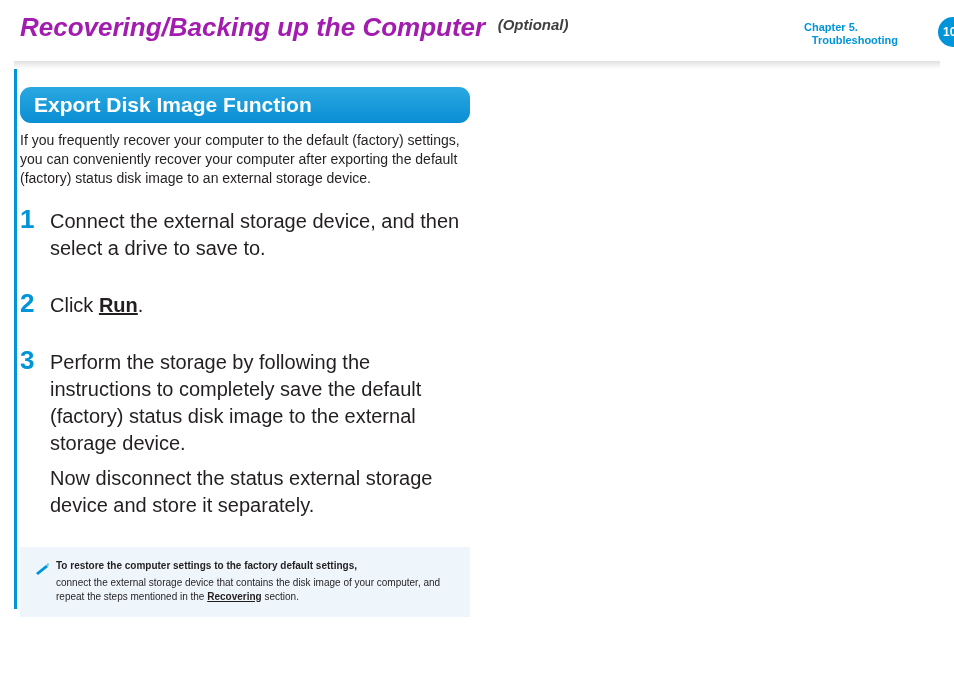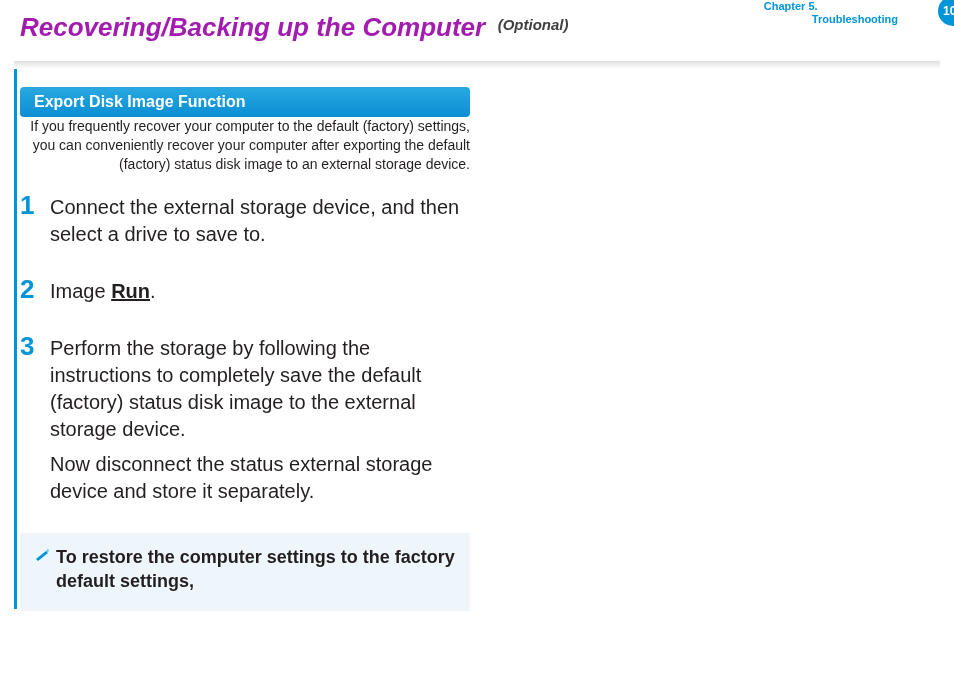--- a/index.html
+++ b/index.html
@@ -27,22 +27,22 @@
     font-size: 15px;
     font-weight: 600;
     font-style: italic;
     color: #404040;
     margin-left: 8px;
     vertical-align: 6px;
   }
   .chapter-block {
     position: absolute;
     right: 18px;
-    top: 0;
-    text-align: left;
+    top: 21px;
+    text-align: center;
     font-size: 11px;
     font-weight: 700;
     color: #0094d9;
   }
   .chapter-line1 { line-height: 1.2; }
   .chapter-line2 { line-height: 1.2; margin-left: 48px; }
   .page-badge {
     position: absolute;
     right: -32px;
     top: -4px;
@@ -76,30 +76,29 @@
     background: #0094d9;
   }
   .col {
     width: 450px;
     margin-left: 20px;
   }
   .section-hdr {
     background: linear-gradient(to bottom, #2aa8e0, #0a8ed4);
     color: #fff;
     font-weight: 700;
-    font-size: 16px;
+    font-size: 21px;
     padding: 6px 14px;
-    border-radius: 4px;
-    margin-bottom: 0;
+    border-radius: 11px;
+    margin-bottom: 8px;
   }
   .intro {
     font-size: 14px;
     line-height: 1.35;
     margin-bottom: 18px;
-    text-align: right;
   }
   .step {
     display: flex;
     margin-bottom: 20px;
   }
   .step-num {
     font-size: 26px;
     font-weight: 700;
     color: #0094d9;
     width: 30px;
@@ -122,21 +121,21 @@
   }
   .note-icon {
     width: 22px;
     flex: none;
     color: #0094d9;
     font-size: 14px;
     padding-top: 2px;
   }
   .note-body {
     flex: 1;
-    font-size: 18px;
+    font-size: 10px;
     line-height: 1.35;
   }
   .note-title { font-weight: 700; margin-bottom: 4px; }
 </style>
 </head>
 <body>
 
 <div class="header">
   <span class="title">Recovering/Backing up the Computer</span>
   <span class="title-suffix">(Optional)</span>
@@ -163,21 +162,21 @@
       <div class="step-num">1</div>
       <div class="step-body">
         <p>Connect the external storage device, and then select a drive to save to.</p>
       </div>
     </div>
 
     <div class="step">
       <div class="step-num">2</div>
       <div class="step-body">
         <p>
-          <span>Image </span><span class="bold">Run</span><span>.</span>
+          <span>Click </span><span class="bold">Run</span><span>.</span>
         </p>
       </div>
     </div>
 
     <div class="step">
       <div class="step-num">3</div>
       <div class="step-body">
         <p>Perform the storage by following the instructions to completely save the default (factory) status disk image to the external storage device.</p>
         <p class="sub">Now disconnect the status external storage device and store it separately.</p>
       </div>
@@ -185,17 +184,20 @@
 
     <div class="note-box">
       <div class="note-icon">
         <svg width="16" height="16" viewBox="0 0 16 16">
           <path d="M2 12 L12 4 L14 6 L4 14 Z" fill="#0094d9"></path>
           <path d="M12 4 L14 2 L15 3 L14 6 Z" fill="#67c7ec"></path>
         </svg>
       </div>
       <div class="note-body">
         <div class="note-title">To restore the computer settings to the factory default settings,</div>
+        <div>
+          <span>connect the external storage device that contains the disk image of your computer, and repeat the steps mentioned in the </span><span class="bold">Recovering</span><span> section.</span>
+        </div>
       </div>
     </div>
 
   </div>
 </div>
 
 </body></html>

